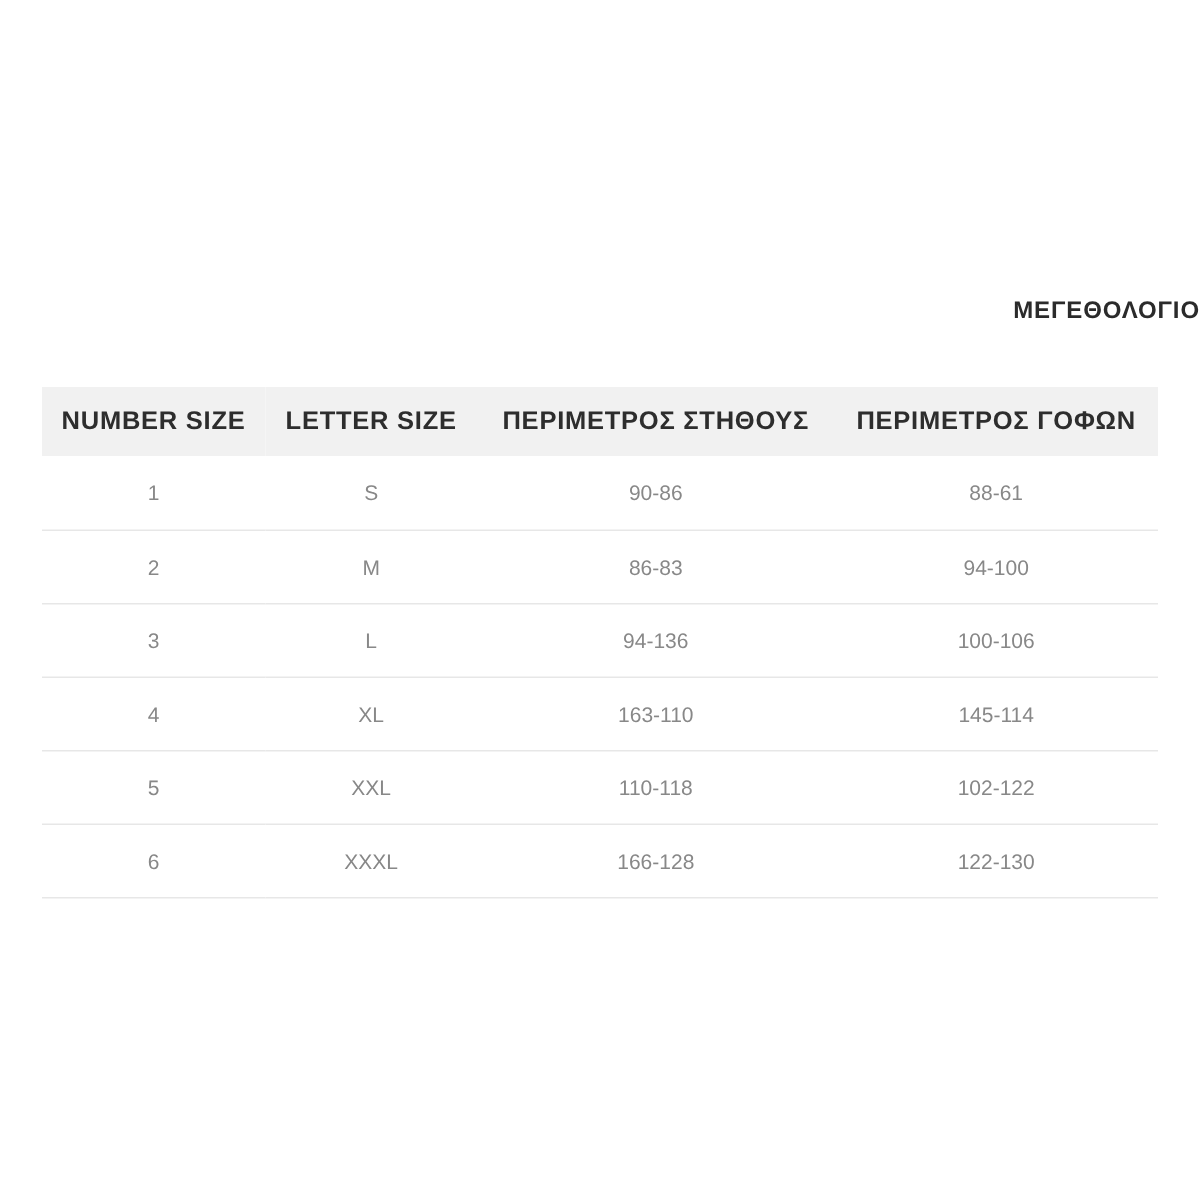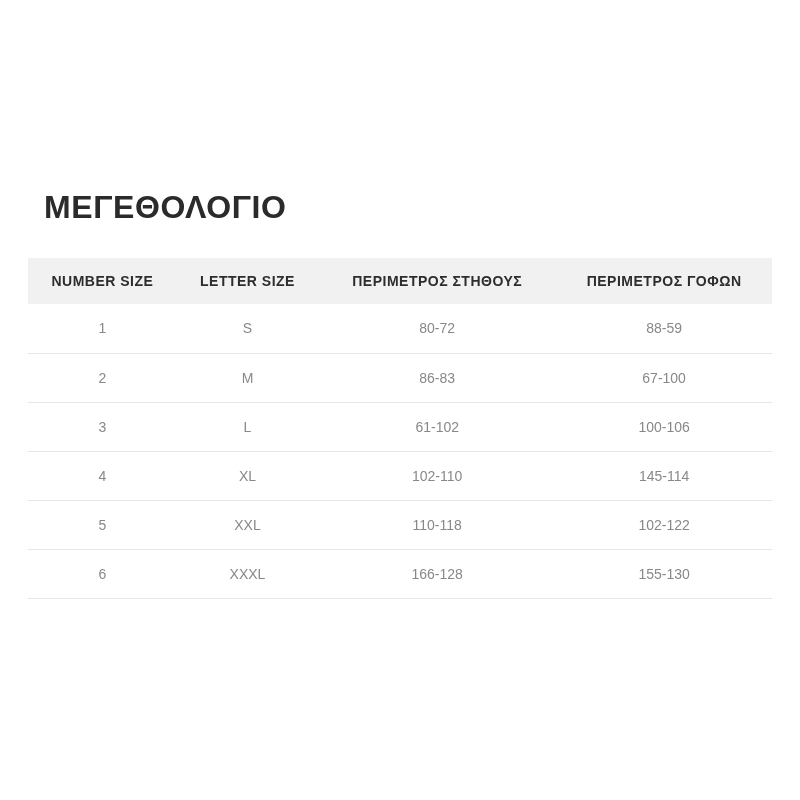--- a/index.html
+++ b/index.html
@@ -4,22 +4,22 @@
 <style>
   * { box-sizing: border-box; }
   html, body {
     margin: 0; padding: 0;
     width: 800px; height: 800px;
     background: #ffffff;
     font-family: "Liberation Sans", sans-serif;
   }
   .page-title {
     padding-top: 193px;
-    text-align: left;
-    font-size: 32px;
+    text-align: right;
+    font-size: 16px;
     font-weight: bold;
     letter-spacing: 0.6px;
     color: #2b2b2b;
     line-height: 29px;
     padding-left: 44px;
   }
   .table-wrap {
     margin: 36px 28px 0 28px;
   }
   table.size-table {
@@ -28,21 +28,21 @@
     table-layout: fixed;
   }
   table.size-table col.c1 { width: 20%; }
   table.size-table col.c2 { width: 19%; }
   table.size-table col.c3 { width: 32%; }
   table.size-table col.c4 { width: 29%; }
   table.size-table thead th {
     background: #f1f1f1;
     height: 46px;
     padding: 0 6px;
-    font-size: 14px;
+    font-size: 17px;
     font-weight: bold;
     letter-spacing: 0.5px;
     color: #2d2d2d;
     text-align: center;
     vertical-align: middle;
   }
   table.size-table tbody td {
     height: 49px;
     padding: 0 6px;
     font-size: 14px;
@@ -71,48 +71,48 @@
         <th>NUMBER SIZE</th>
         <th>LETTER SIZE</th>
         <th>ΠΕΡΙΜΕΤΡΟΣ ΣΤΗΘΟΥΣ</th>
         <th>ΠΕΡΙΜΕΤΡΟΣ ΓΟΦΩΝ</th>
       </tr>
     </thead>
     <tbody>
       <tr>
         <td>1</td>
         <td>S</td>
-        <td>80-72</td>
-        <td>88-59</td>
+        <td>90-86</td>
+        <td>88-61</td>
       </tr>
       <tr>
         <td>2</td>
         <td>M</td>
         <td>86-83</td>
-        <td>67-100</td>
+        <td>94-100</td>
       </tr>
       <tr>
         <td>3</td>
         <td>L</td>
-        <td>61-102</td>
+        <td>94-136</td>
         <td>100-106</td>
       </tr>
       <tr>
         <td>4</td>
         <td>XL</td>
-        <td>102-110</td>
+        <td>163-110</td>
         <td>145-114</td>
       </tr>
       <tr>
         <td>5</td>
         <td>XXL</td>
         <td>110-118</td>
         <td>102-122</td>
       </tr>
       <tr>
         <td>6</td>
         <td>XXXL</td>
         <td>166-128</td>
-        <td>155-130</td>
+        <td>122-130</td>
       </tr>
     </tbody>
   </table>
 </div>
 
 </body></html>

